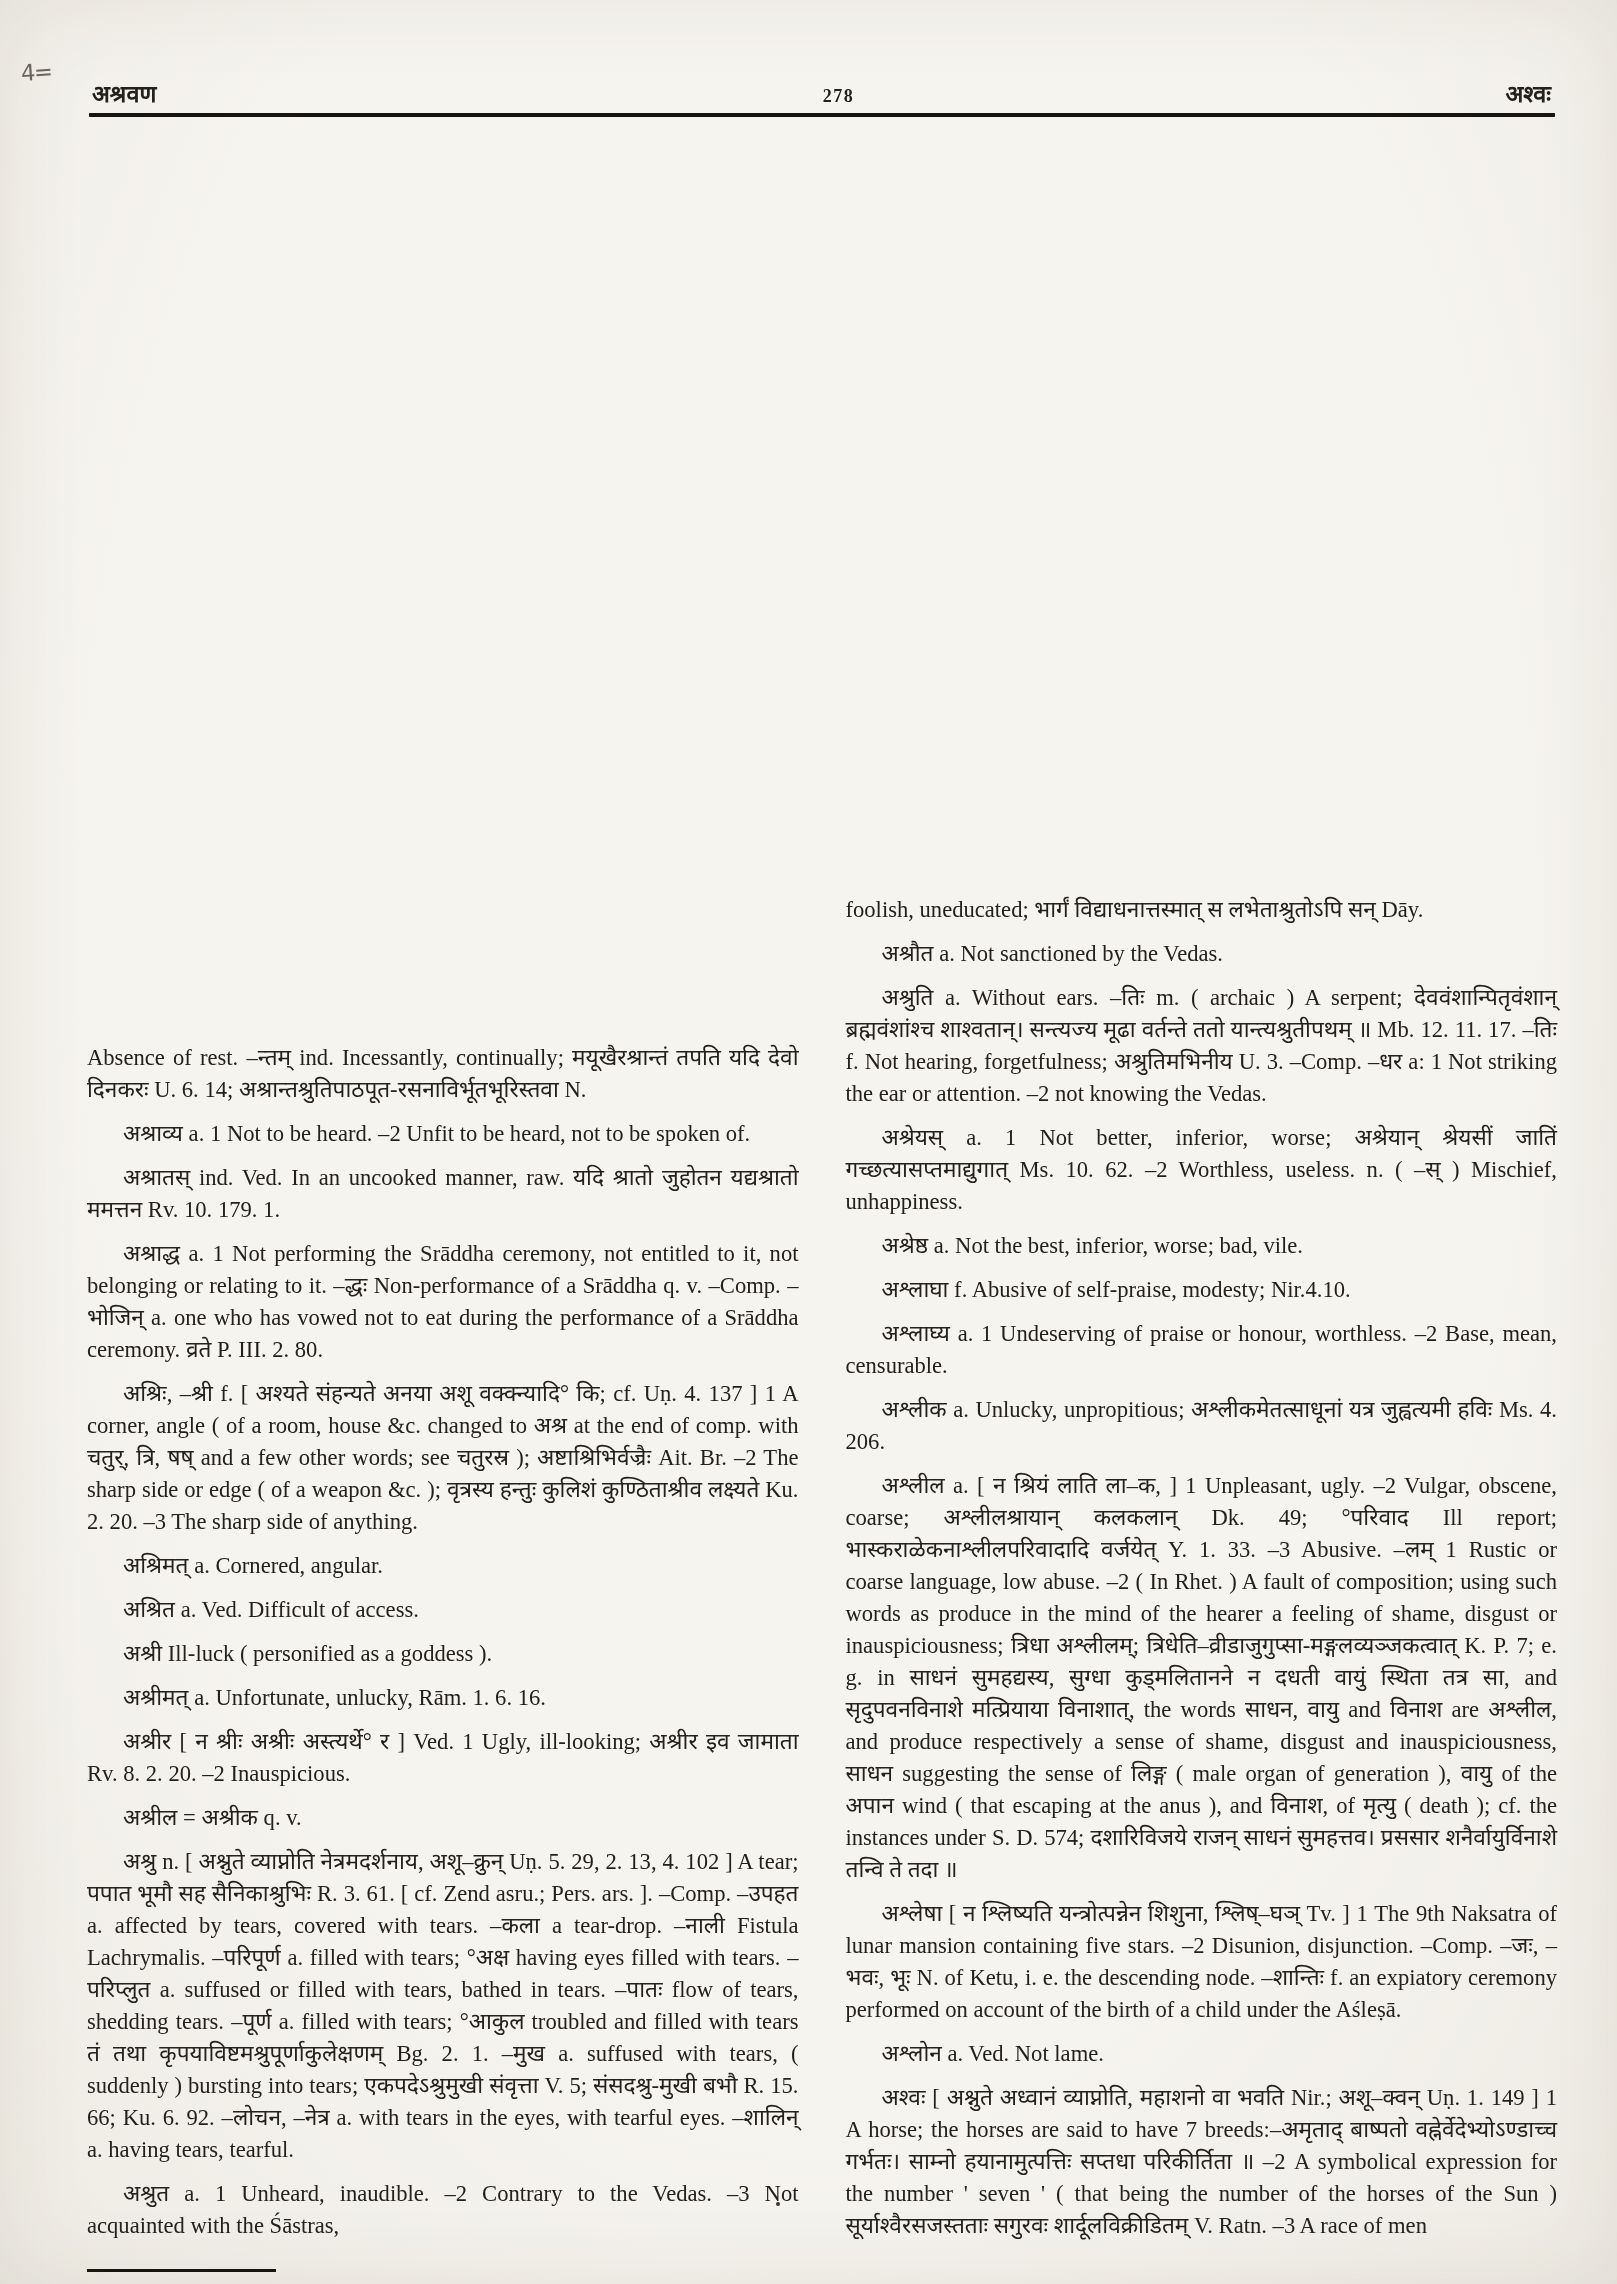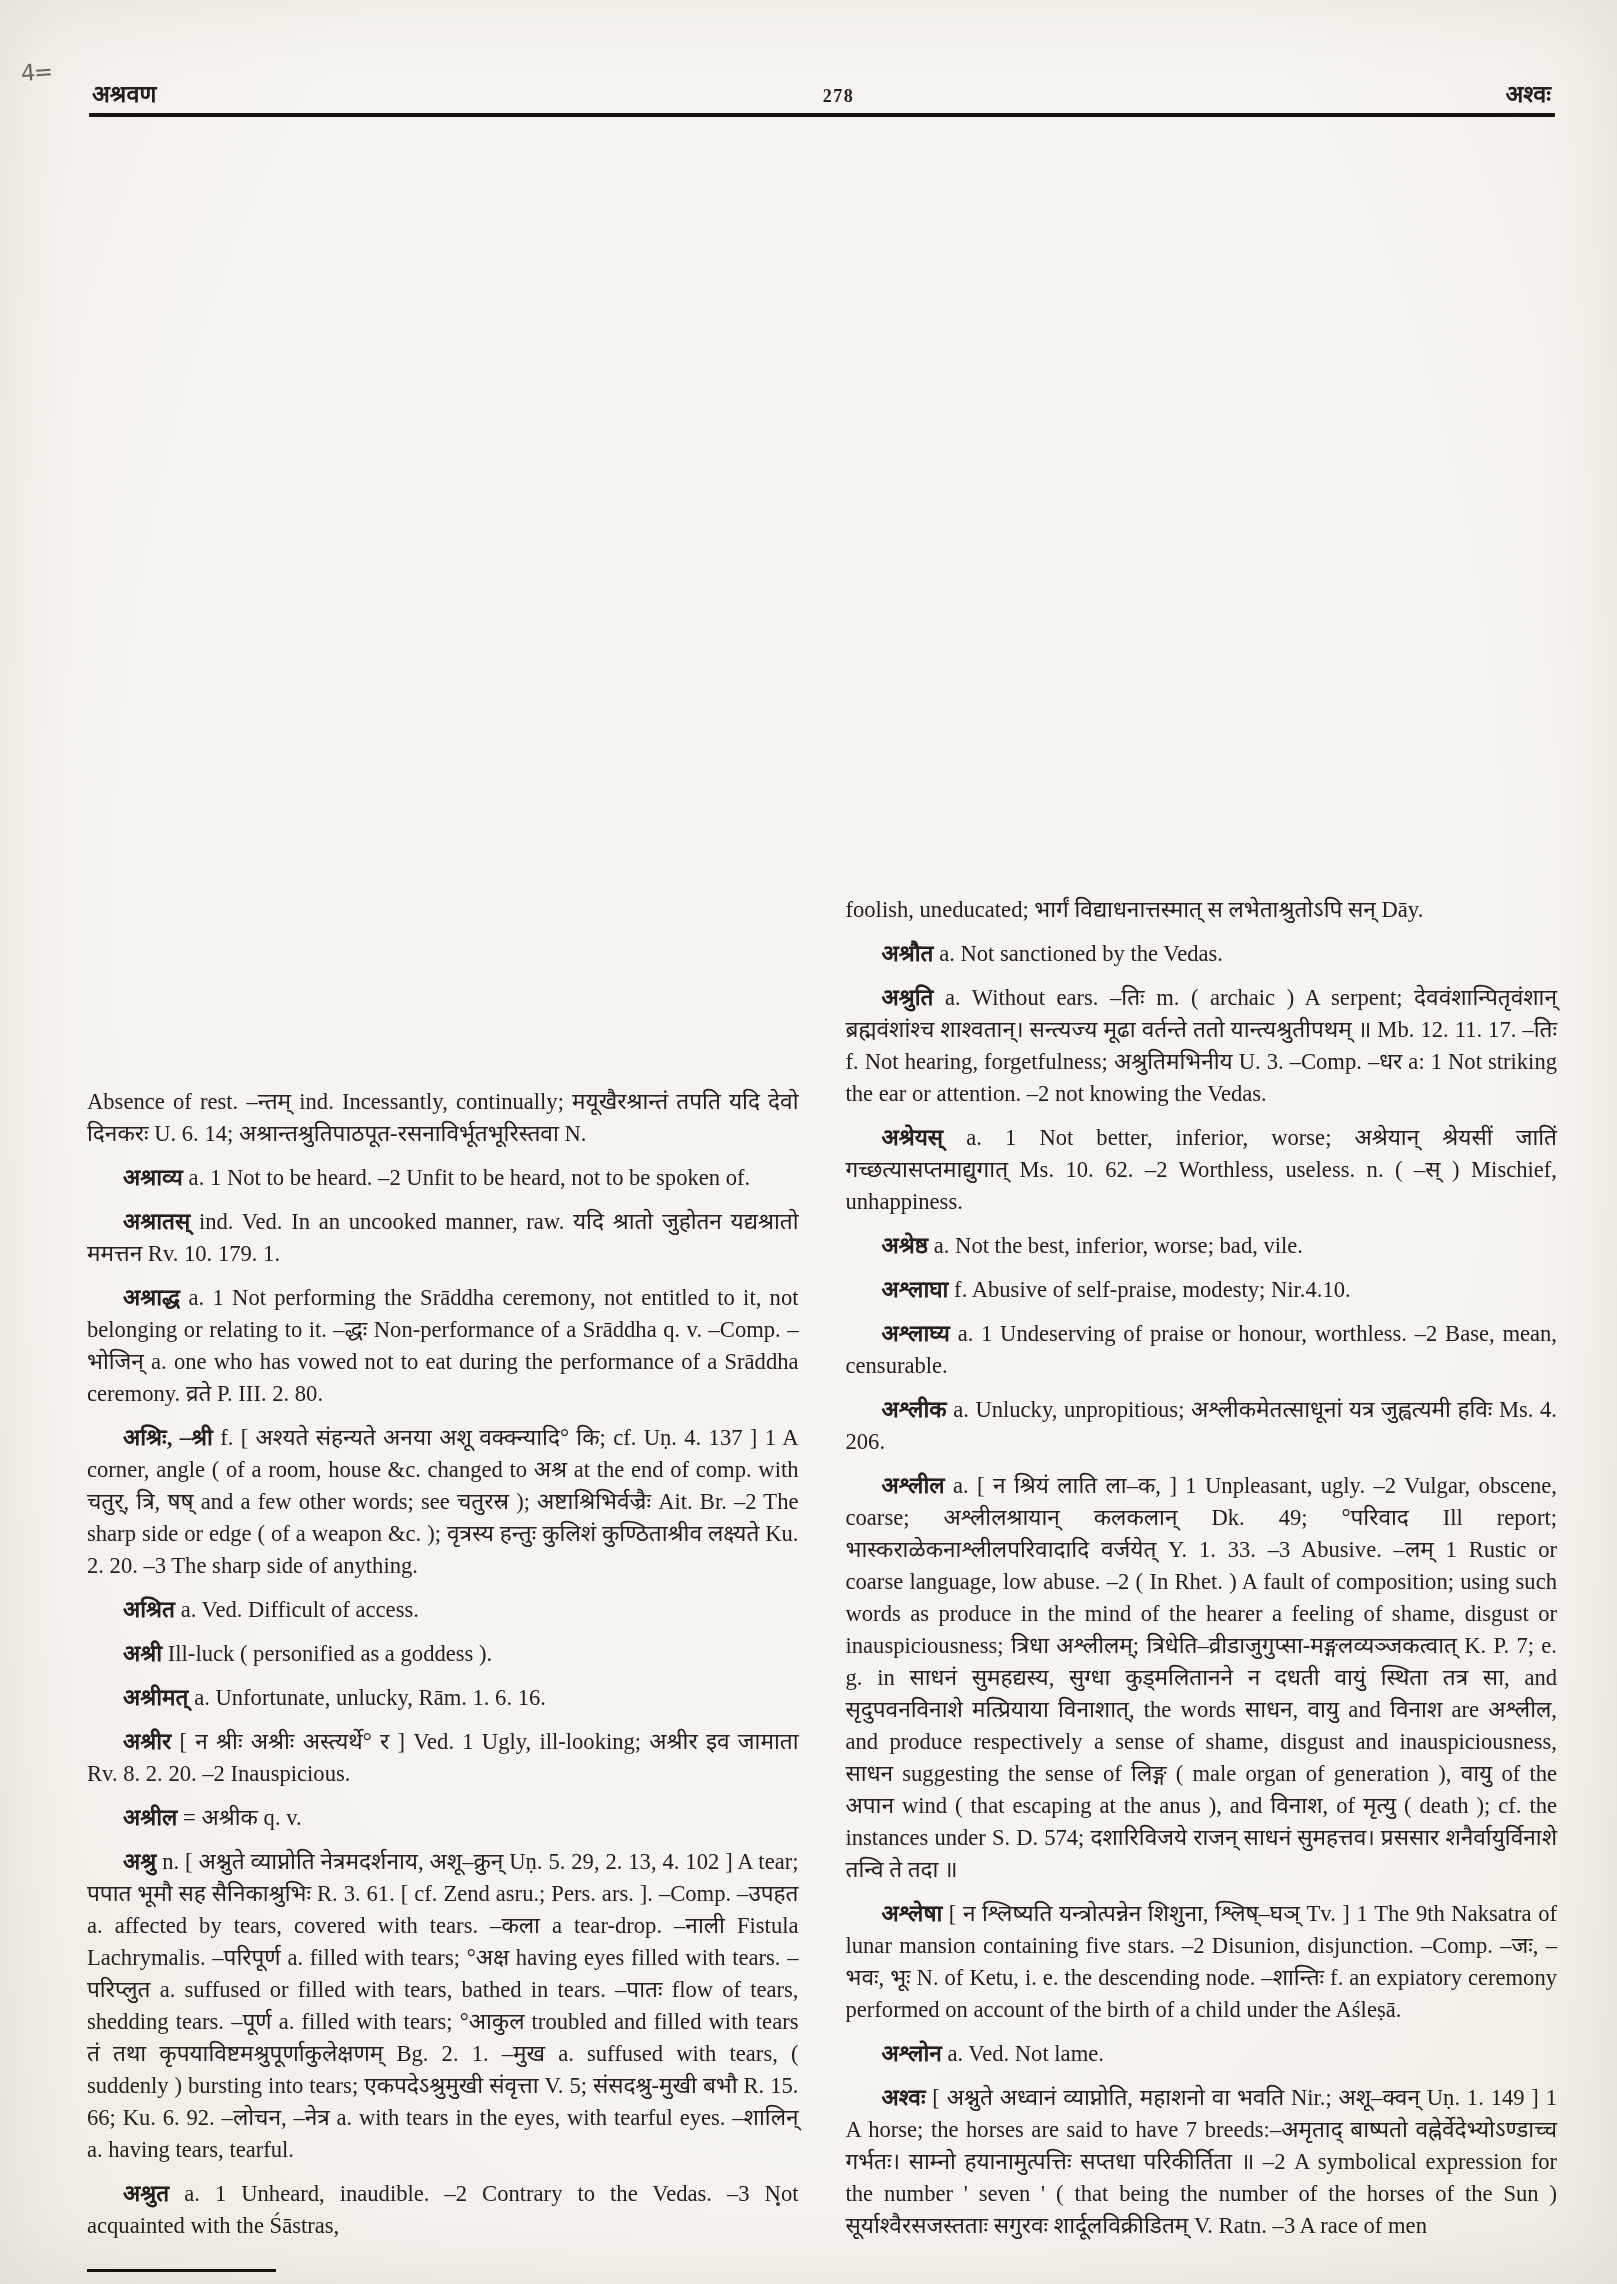--- a/index.html
+++ b/index.html
@@ -35,21 +35,21 @@
   }
   .col {
     width:50%;
     font-size:22.6px;
     line-height:32px;
     text-align:justify;
     text-justify:inter-word;
   }
   p.entry { margin:0 0 12px 0; text-indent:36px; }
   p.cont  { text-indent:0; }
-  b.head  { font-weight:bold;margin-top:32px; }
+  b.head  { font-weight:normal;margin-top:32px; }
   .bottom-artifact {
     position:absolute; left:87px; bottom:12px;
     width:189px; height:3px; background:#17130f;
   }
   .speck {
     position:absolute; left:48%; bottom:78px;
     width:3.8px; height:3.8px; background:#3a362f; border-radius:50%;
   }
 </style>
 </head>
@@ -68,20 +68,21 @@
   <div class="rule"></div>
 
   <div class="columns">
 
     <div class="col">
       <p class="entry cont"><span>Absence of rest. –न्तम् ind. Incessantly, continually; मयूखैरश्रान्तं तपति यदि देवो दिनकरः U. 6. 14; अश्रान्तश्रुतिपाठपूत-रसनाविर्भूतभूरिस्तवा N.</span></p>
       <p class="entry"><b class="head">अश्राव्य</b> <span>a. 1 Not to be heard. –2 Unfit to be heard, not to be spoken of.</span></p>
       <p class="entry"><b class="head">अश्रातस्</b> <span>ind. Ved. In an uncooked manner, raw. यदि श्रातो जुहोतन यद्यश्रातो ममत्तन Rv. 10. 179. 1.</span></p>
       <p class="entry"><b class="head">अश्राद्ध</b> <span>a. 1 Not performing the Srāddha ceremony, not entitled to it, not belonging or relating to it. –द्धः Non-performance of a Srāddha q. v. –Comp. –भोजिन् a. one who has vowed not to eat during the performance of a Srāddha ceremony. व्रते P. III. 2. 80.</span></p>
       <p class="entry"><b class="head">अश्रिः, –श्री</b> <span>f. [ अश्यते संहन्यते अनया अशू वक्क्न्यादि° कि; cf. Uṇ. 4. 137 ] 1 A corner, angle ( of a room, house &amp;c. changed to अश्र at the end of comp. with चतुर्, त्रि, षष् and a few other words; see चतुरस्र ); अष्टाश्रिभिर्वज्रैः Ait. Br. –2 The sharp side or edge ( of a weapon &amp;c. ); वृत्रस्य हन्तुः कुलिशं कुण्ठिताश्रीव लक्ष्यते Ku. 2. 20. –3 The sharp side of anything.</span></p>
+      <p class="entry"><b class="head">अश्रिमत्</b> <span>a. Cornered, angular.</span></p>
       <p class="entry"><b class="head">अश्रित</b> <span>a. Ved. Difficult of access.</span></p>
       <p class="entry"><b class="head">अश्री</b> <span>Ill-luck ( personified as a goddess ).</span></p>
       <p class="entry"><b class="head">अश्रीमत्</b> <span>a. Unfortunate, unlucky, Rām. 1. 6. 16.</span></p>
       <p class="entry"><b class="head">अश्रीर</b> <span>[ न श्रीः अश्रीः अस्त्यर्थे° र ] Ved. 1 Ugly, ill-looking; अश्रीर इव जामाता Rv. 8. 2. 20. –2 Inauspicious.</span></p>
       <p class="entry"><b class="head">अश्रील</b> <span>= अश्रीक q. v.</span></p>
       <p class="entry"><b class="head">अश्रु</b> <span>n. [ अश्नुते व्याप्नोति नेत्रमदर्शनाय, अशू–क्रुन् Uṇ. 5. 29, 2. 13, 4. 102 ] A tear; पपात भूमौ सह सैनिकाश्रुभिः R. 3. 61. [ cf. Zend asru.; Pers. ars. ]. –Comp. –उपहत a. affected by tears, covered with tears. –कला a tear-drop. –नाली Fistula Lachrymalis. –परिपूर्ण a. filled with tears; °अक्ष having eyes filled with tears. –परिप्लुत a. suffused or filled with tears, bathed in tears. –पातः flow of tears, shedding tears. –पूर्ण a. filled with tears; °आकुल troubled and filled with tears तं तथा कृपयाविष्टमश्रुपूर्णाकुलेक्षणम् Bg. 2. 1. –मुख a. suffused with tears, ( suddenly ) bursting into tears; एकपदेऽश्रुमुखी संवृत्ता V. 5; संसदश्रु-मुखी बभौ R. 15. 66; Ku. 6. 92. –लोचन, –नेत्र a. with tears in the eyes, with tearful eyes. –शालिन् a. having tears, tearful.</span></p>
       <p class="entry"><b class="head">अश्रुत</b> <span>a. 1 Unheard, inaudible. –2 Contrary to the Vedas. –3 Not acquainted with the Śāstras,</span></p>
     </div>
 
     <div class="col">

